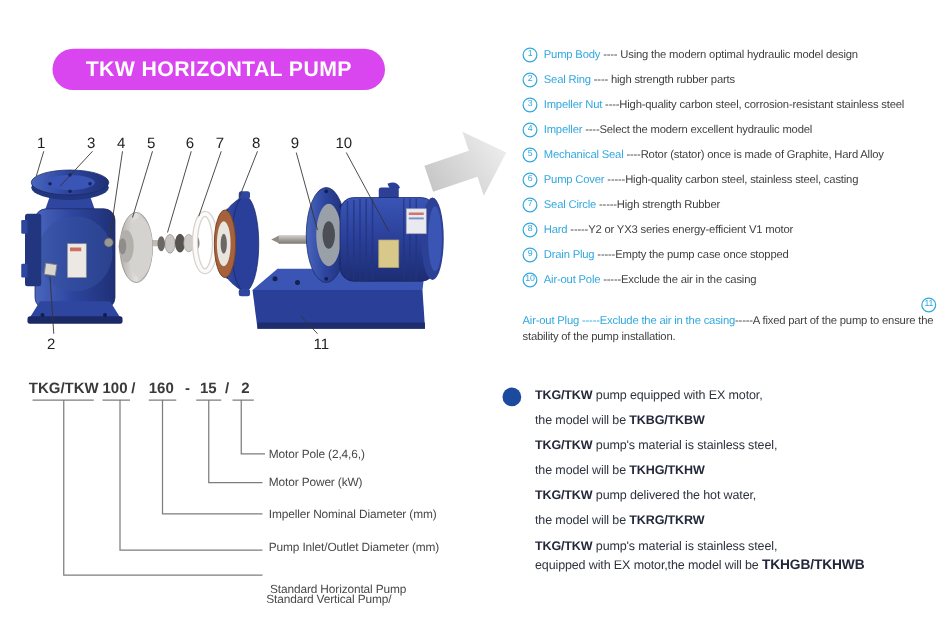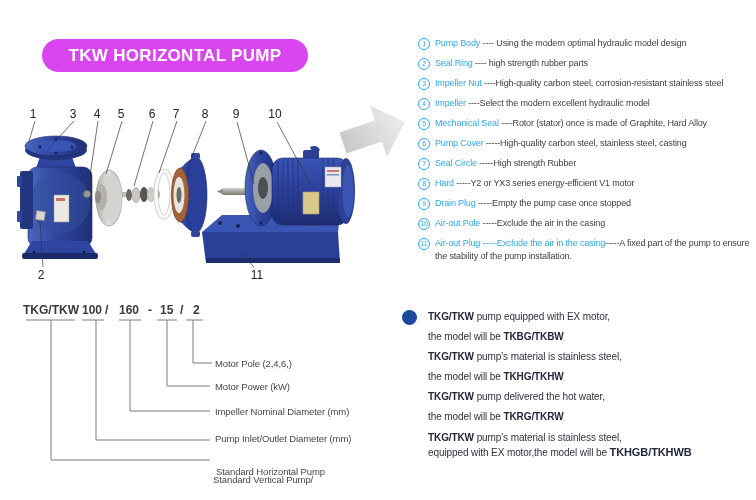--- a/index.html
+++ b/index.html
@@ -12,25 +12,25 @@
   
   .banner {
     position:absolute; left:42px; top:39px; width:266px; height:33px;
     background:#d946ef; border-radius:17px;
     display:flex; align-items:center; justify-content:center;
     color:#ffffff; font-weight:bold; font-size:17px; letter-spacing:.3px;
   }
   
   .parts-list { position:absolute; left:418px; top:37px; width:336px; }
   .part-item {
-    display:flex; align-items:flex-start;
+    display:flex; align-items:flex-end;
     margin-bottom:7px; font-size:9px; line-height:13px;
     letter-spacing:-.15px; color:#3f3f3f; white-space:nowrap;
   }
-  .part-item.wrap { white-space:normal; }
+  .part-item.wrap { white-space:normal;flex-direction:column; }
   .pnum {
     flex:none; width:12px; height:12px; margin:0 5px 0 0; margin-top:.5px;
     border:1px solid #31A8DF; border-radius:50%; color:#31A8DF;
     font-size:7px; line-height:10px; display:flex; align-items:center; justify-content:center;
   }
   .pname { color:#31A8DF; }
   .pdesc { white-space:pre-wrap; }
   .part-item.wrap .pdesc { white-space:normal; }
   
   .diagram-svg { position:absolute; left:10px; top:95px; }

